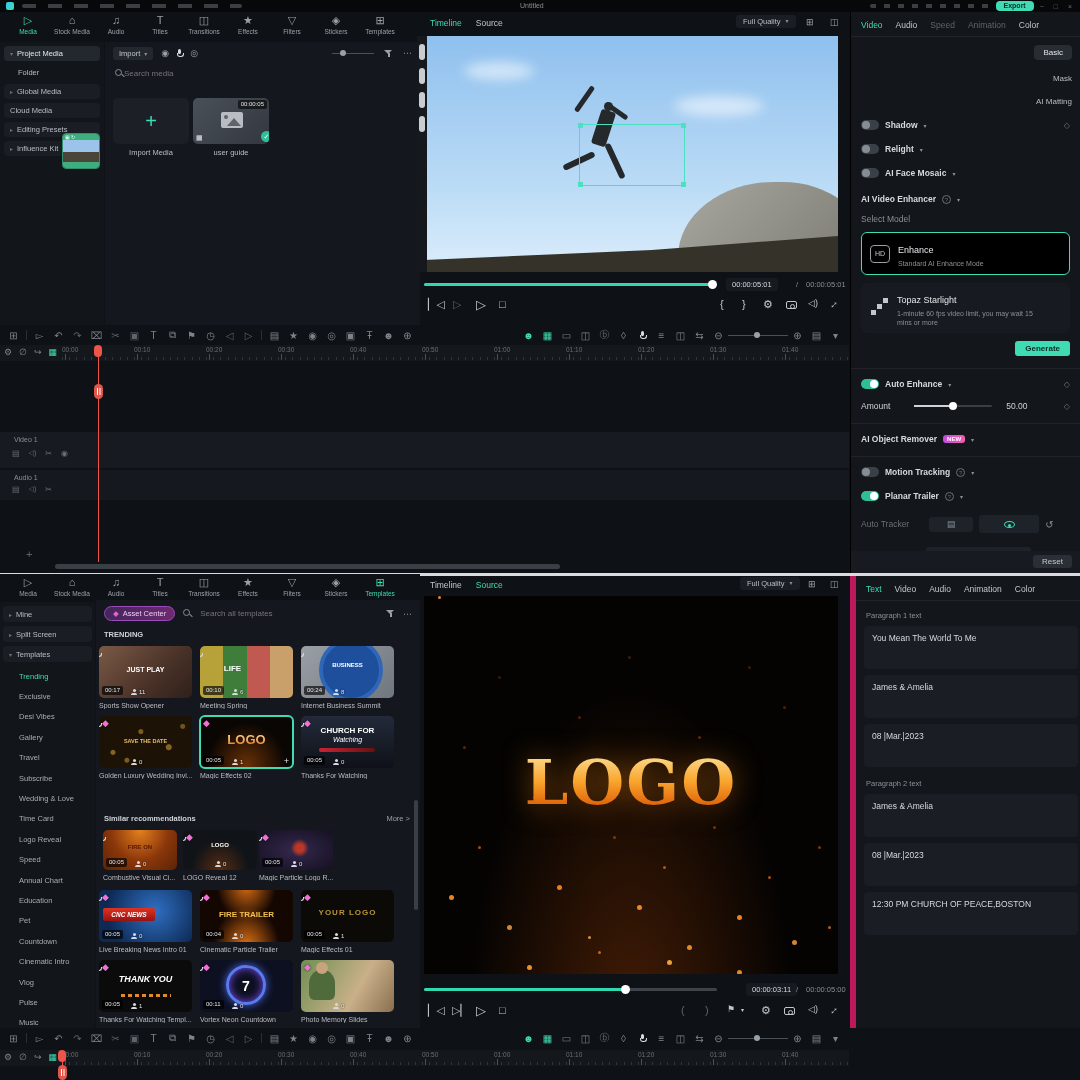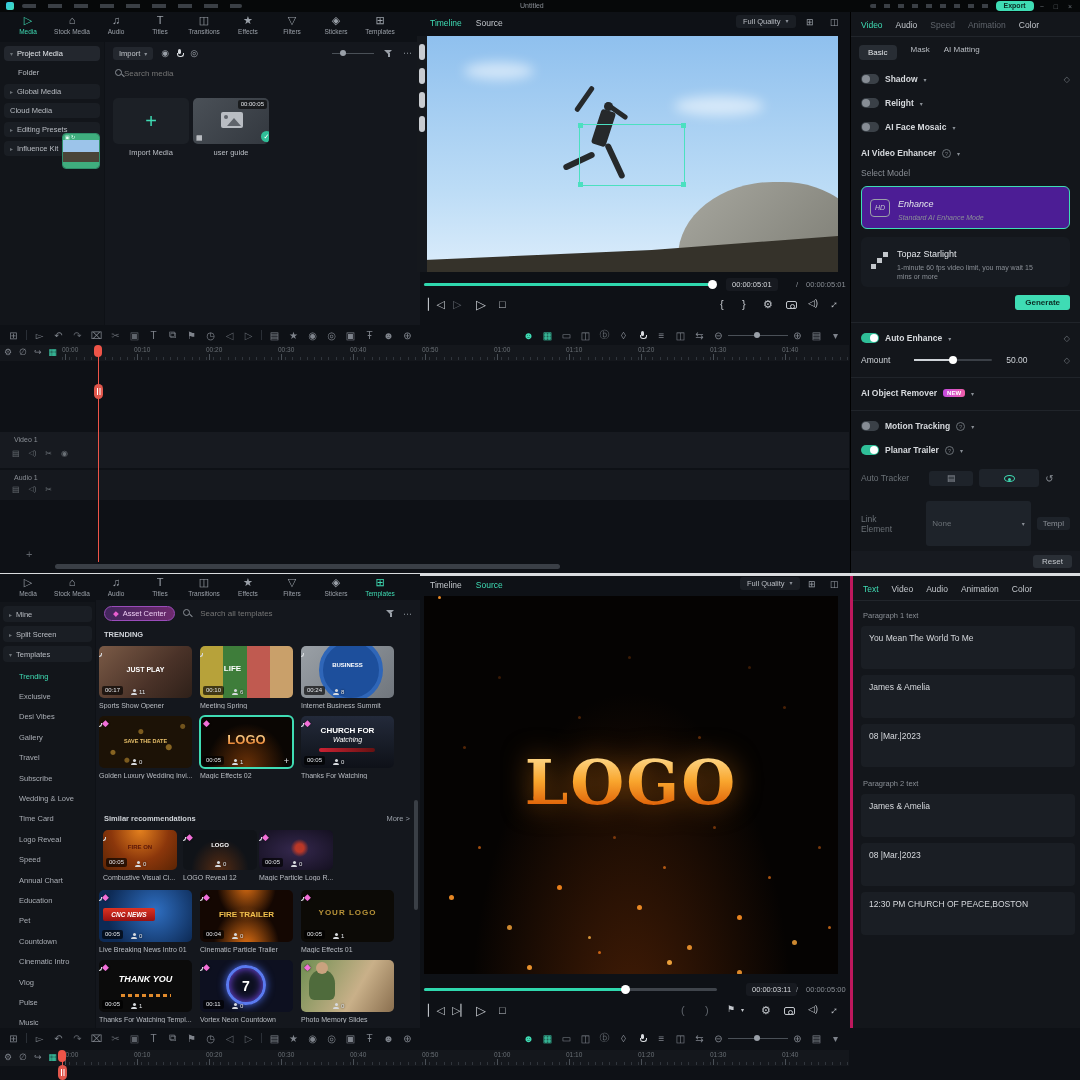--- a/index.html
+++ b/index.html
@@ -86,33 +86,33 @@
   #scene-bot { position:absolute; left:424px; top:20px; width:414px; height:378px; overflow:hidden; background:radial-gradient(ellipse at 50% 115%, rgba(120,50,8,.55), transparent 55%), #050302; }
   #logo-text { position:absolute; left:0; right:0; top:150px; text-align:center; font-family:"DejaVu Serif", serif; font-weight:bold; font-size:62px; letter-spacing:2px;
     background:linear-gradient(#ffedb0,#f9a62e 48%,#dd5c05 85%); -webkit-background-clip:text; background-clip:text; color:transparent;
     filter:drop-shadow(0 0 14px rgba(250,140,20,.5)); }
   .sparks { position:absolute; left:14px; top:0; width:3px; height:3px; border-radius:50%; background:rgba(255,150,40,.9);
     box-shadow:12px 300px 0 1px rgba(255,150,40,.9),40px 250px 0 0 rgba(230,110,20,.7),70px 330px 0 1px rgba(255,170,60,.8),95px 200px 0 0 rgba(200,90,15,.6),120px 290px 0 1px rgba(255,140,30,.9),150px 340px 0 0 rgba(255,180,70,.8),175px 240px 0 0 rgba(220,100,20,.5),200px 310px 0 1px rgba(255,150,40,.9),225px 270px 0 0 rgba(240,120,25,.7),250px 350px 0 1px rgba(255,160,50,.85),275px 230px 0 0 rgba(210,95,18,.5),300px 320px 0 1px rgba(255,145,35,.9),330px 280px 0 0 rgba(235,115,22,.7),355px 345px 0 1px rgba(255,170,60,.8),380px 250px 0 0 rgba(215,100,20,.55),25px 150px 0 0 rgba(200,90,15,.4),140px 120px 0 0 rgba(210,95,18,.35),260px 140px 0 0 rgba(220,100,20,.4),345px 110px 0 0 rgba(200,90,15,.35),60px 80px 0 0 rgba(180,80,12,.3),190px 60px 0 0 rgba(190,85,14,.3),310px 70px 0 0 rgba(185,82,13,.3),90px 370px 0 1px rgba(255,160,50,.9),230px 365px 0 1px rgba(255,175,65,.9),300px 375px 0 1px rgba(255,160,50,.85),160px 355px 0 0 rgba(240,120,25,.8),390px 330px 0 0 rgba(240,125,28,.75),205px 205px 0 0 rgba(215,100,20,.5); }
 
   
   #inspector { position:absolute; left:850px; top:0; width:230px; height:561px; background:#13161b; border-left:1px solid #000; }
   .insp-tabs { display:flex; gap:13px; padding:8px 10px 6px; font-size:8.5px; border-bottom:1px solid #21252b; }
-  .subtabs { display:flex; gap:14px; align-items:flex-start; padding:8px 8px 0; font-size:8px; }
+  .subtabs { display:flex; gap:14px; align-items:flex-end; padding:8px 8px 0; font-size:8px;flex-direction:column; }
   .pill-tab { background:#282d34; color:#e3e6ea; border-radius:4px; padding:3px 9px; }
   .insp-row { display:flex; align-items:center; gap:6px; padding:0 10px; margin-top:14px; font-size:8.5px; color:#cfd3d8; }
   .insp-row b { font-weight:bold; font-size:8.5px; color:#d6d9dd; }
   .tg { width:18px; height:10px; border-radius:5px; background:#3a4047; position:relative; flex:none; cursor:pointer; }
   .tg:after { content:""; position:absolute; width:8px; height:8px; border-radius:50%; background:#878d95; top:1px; left:1px; }
   .tg.on { background:#2fbf98; } .tg.on:after { left:9px; background:#fff; }
   .chev { font-size:6px; color:#8a8f96; }
   .kf { margin-left:auto; color:#6a7076; font-size:8px; }
   .helpico { width:9px; height:9px; border:1px solid #6a7076; border-radius:50%; font-size:6px; line-height:8px; text-align:center; color:#6a7076; flex:none; }
   .helpico:after { content:"?"; }
   .model-card { margin:8px 10px 0; border-radius:6px; padding:6px 8px; display:flex; gap:8px; align-items:center; background:#171b21; }
-  .model-card.sel { border:1px solid #3fdcb4; background:#4c1d95;font-style:italic; }
+  .model-card.sel { border:1px solid #3fdcb4; background:#000000; }
   .mc-ico { width:20px; height:18px; border:1px solid #9aa0a8; border-radius:4px; color:#c3c7cc; font-size:7px; text-align:center; line-height:16px; flex:none; }
   .mc-stairs { width:20px; height:18px; position:relative; flex:none; }
   .mc-stairs:before { content:""; position:absolute; left:2px; bottom:2px; width:5px; height:5px; background:#c3c7cc; box-shadow:6px -6px 0 #c3c7cc, 12px -12px 0 #c3c7cc; }
   .mc-title { font-size:9px; color:#e3e6ea; }
   .mc-desc { font-size:7px; color:#8a8f96; margin-top:2px; line-height:9px; }
   #generate-row { display:flex; justify-content:flex-end; padding:8px 10px 0; }
   #generate-btn { background:#3fdcb4; color:#0b2d24; font-size:8px; font-weight:bold; padding:3px 10px; border-radius:3px; cursor:pointer; }
   .insp-div { height:1px; background:#20242a; margin-top:12px; }
   .slider { position:relative; height:2px; background:#3a3f46; border-radius:1px; }
   .slider .sfill { position:absolute; left:0; top:0; bottom:0; background:#cfd3d8; }
@@ -206,21 +206,21 @@
   .th-yourlogo { background:#0c0a06; }
   .th-thankyou { background:#0b0b0b; }
   .th-thankyou .dashes { position:absolute; left:22px; top:34px; width:50px; height:3px; background:repeating-linear-gradient(90deg,#e08a2c 0 4px, transparent 4px 7px); }
   .th-vortex { background:#0d1020; }
   .th-vortex .ring { position:absolute; left:26px; top:5px; width:40px; height:40px; border-radius:50%; border:3px solid #5a7af0; box-shadow:0 0 8px #4a6ae8, inset 0 0 8px #7a4af0; color:#fff; font-size:14px; font-weight:bold; text-align:center; line-height:36px; }
   .th-photo { background:linear-gradient(120deg,#6f8f52,#c9b089 60%,#8a6f4f); }
   .th-photo .fig { position:absolute; left:8px; top:10px; width:26px; height:30px; background:#4f6b3c; border-radius:45% 45% 20% 20%; }
   .th-photo .fig:before { content:""; position:absolute; left:7px; top:-8px; width:12px; height:12px; border-radius:50%; background:#c9a27e; }
 
   
-  #text-panel { position:absolute; left:850px; top:0; width:230px; height:452px; background:#13161b; border-left:3px solid #be185d; }
+  #text-panel { position:absolute; left:850px; top:0; width:230px; height:452px; background:#13161b; border-left:6px solid #be185d; }
   .tp-label { font-size:7.5px; color:#8a8f96; padding:0 10px; }
   .tp-field { display:block; width:214px; margin:6px 8px 0; height:43px; background:#1a1e24; border:none; border-radius:4px; color:#d6d9dd; font-size:8.5px; font-family:inherit; padding:7px 8px; resize:none; outline:none; white-space:pre-wrap; }
 </style>
 </head>
 <body>
 
 <div id="titlebar">
   <div id="app-logo"></div>
   <div class="menu-blur"></div>
   <span id="doc-title">Untitled</span>

